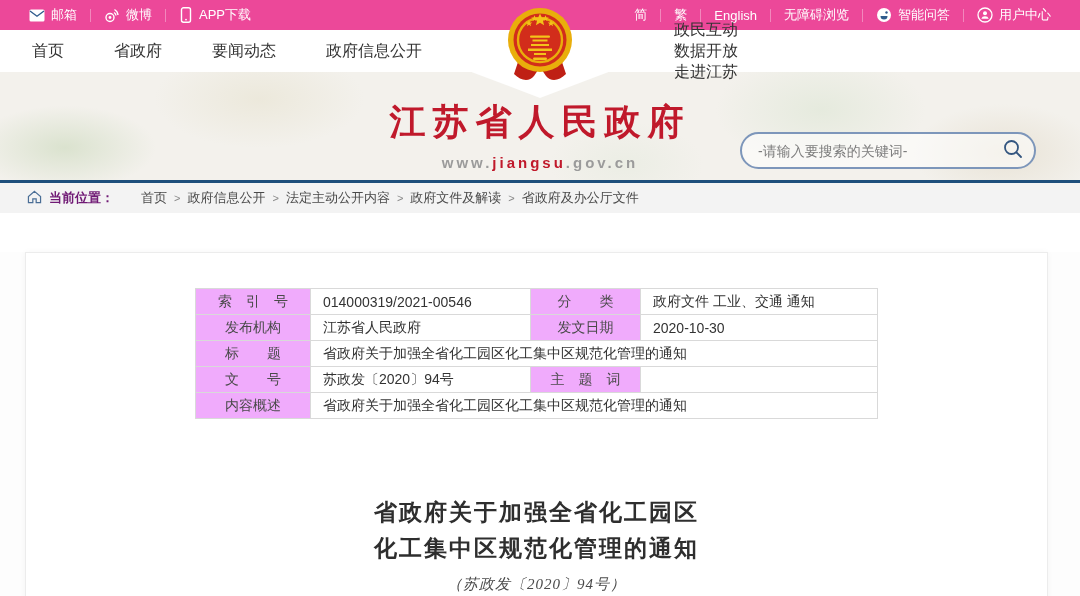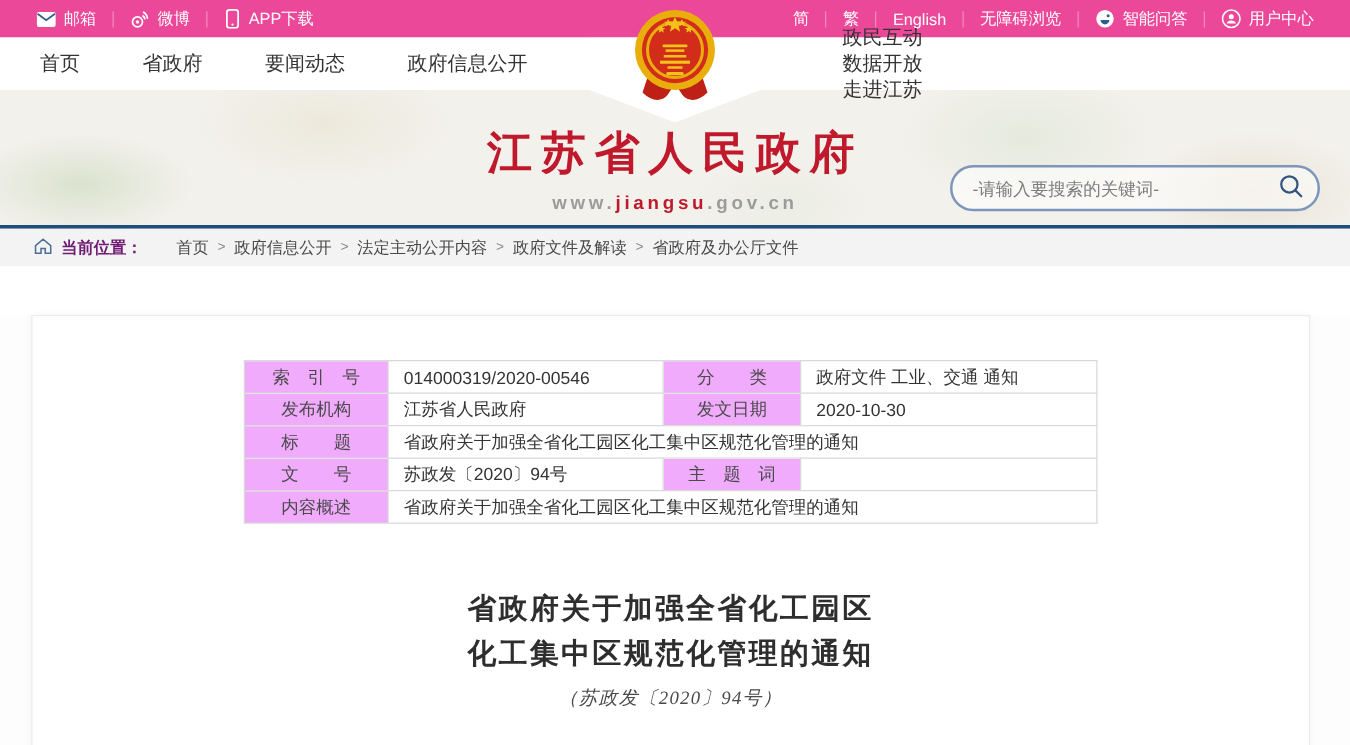--- a/index.html
+++ b/index.html
@@ -33,21 +33,21 @@
       radial-gradient(ellipse 130px 60px at 6% 70%, rgba(198,214,182,.55), transparent 70%),
       radial-gradient(ellipse 150px 70px at 24% 25%, rgba(229,224,203,.5), transparent 70%),
       radial-gradient(ellipse 150px 80px at 76% 35%, rgba(213,226,204,.45), transparent 70%),
       radial-gradient(ellipse 130px 70px at 93% 75%, rgba(224,215,196,.55), transparent 70%),
       radial-gradient(ellipse 110px 60px at 58% 85%, rgba(226,233,219,.45), transparent 70%),
       #f3f1ec; }
   .banner-center { position:absolute; left:0; right:0; top:26px; text-align:center; }
   .site-title { font-size:36px; font-weight:bold; color:#c0192b; letter-spacing:7px; }
   .site-url { margin-top:7px; font-size:15px; font-weight:bold; color:#9b9b9b; letter-spacing:3px; }
   .site-url .hl { color:#c0192b; }
-  .search-box { position:absolute; right:24px; top:60px; width:296px; height:37px;
+  .search-box { position:absolute; right:44px; top:60px; width:296px; height:37px;
     border:2px solid #7d96ba; border-radius:19px; background:rgba(255,255,255,.55);
     display:flex; align-items:center; padding:0 6px 0 16px; }
   .search-input { flex:1; border:none; background:transparent; outline:none; font-size:14px; color:#555;
     font-family:"Liberation Sans","DejaVu Sans",sans-serif; }
   .search-input::placeholder { color:#7d7d7d; }
   .search-btn { border:none; background:transparent; cursor:pointer; padding:4px; display:flex; }
   .banner-line { height:3px; background:#1e4f7c; }
 
   
   .breadcrumb { height:30px; background:#f3f3f3; display:flex; align-items:center; padding:0 27px;
@@ -60,21 +60,21 @@
   .content { height:383px; background:#fdfdfd; }
   .card { margin:39px 0 0 25px; width:1023px; height:520px; background:#fff;
     border:1px solid #ececec; box-shadow:0 0 6px rgba(0,0,0,.04); }
 
   table.doc-info { border-collapse:collapse; margin:35px 0 0 169px; table-layout:fixed; width:682px; }
   .doc-info td { border:1px solid #d9d9d9; height:26px; font-size:14px; color:#333; padding:0 12px;
     overflow:hidden; white-space:nowrap; }
   .doc-info td.lbl { background:#f0abfc; color:#4a4a4a; text-align:center; padding:0 4px; }
   .c1 { width:115px; } .c2 { width:220px; } .c3 { width:110px; } .c4 { width:237px; }
 
-  .doc-title-block { margin-top:50px; text-align:center; }
+  .doc-title-block { margin-top:76px; text-align:center; }
   .doc-title { font-family:"Liberation Serif","DejaVu Serif",serif; font-size:23px; font-weight:bold;
     color:#2e2e2e; line-height:36px; letter-spacing:2px; }
   .doc-subtitle { margin-top:8px; font-family:"Liberation Serif","DejaVu Serif",serif; font-style:italic;
     font-size:15px; color:#4a4a4a; letter-spacing:1px; }
 </style>
 </head>
 <body>
 
 <div class="topbar">
   <div class="tb-group">
@@ -229,21 +229,21 @@
   <span class="bc-link">省政府及办公厅文件</span>
 </div>
 
 <div class="content">
   <div class="card">
 
     <table class="doc-info">
       <tbody>
           <tr>
         <td class="lbl c1">索　引　号</td>
-        <td class="c2">014000319/2020-00546</td>
+        <td class="c2">014000319/2021-00546</td>
         <td class="lbl c3">分　　类</td>
         <td class="c4">政府文件 工业、交通 通知</td>
       </tr>
       <tr>
         <td class="lbl">发布机构</td>
         <td>江苏省人民政府</td>
         <td class="lbl">发文日期</td>
         <td>2020-10-30</td>
       </tr>
       <tr>

